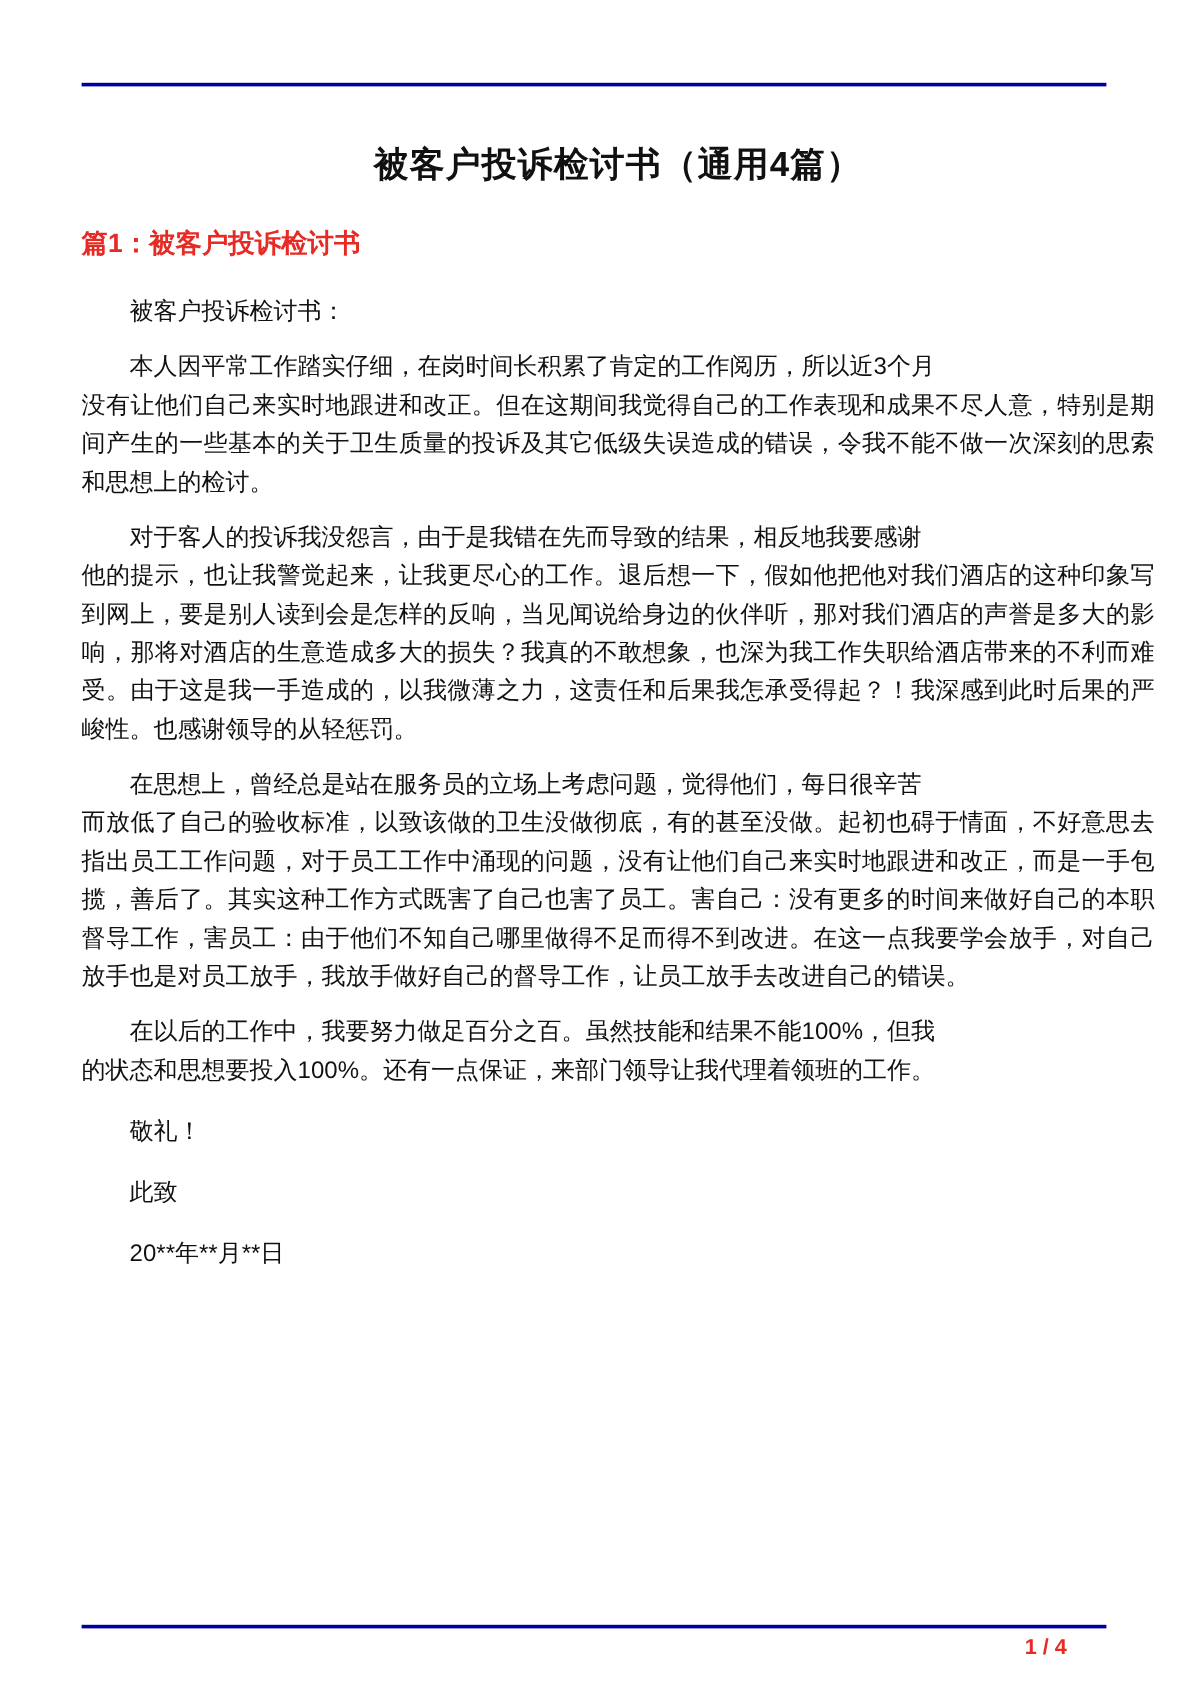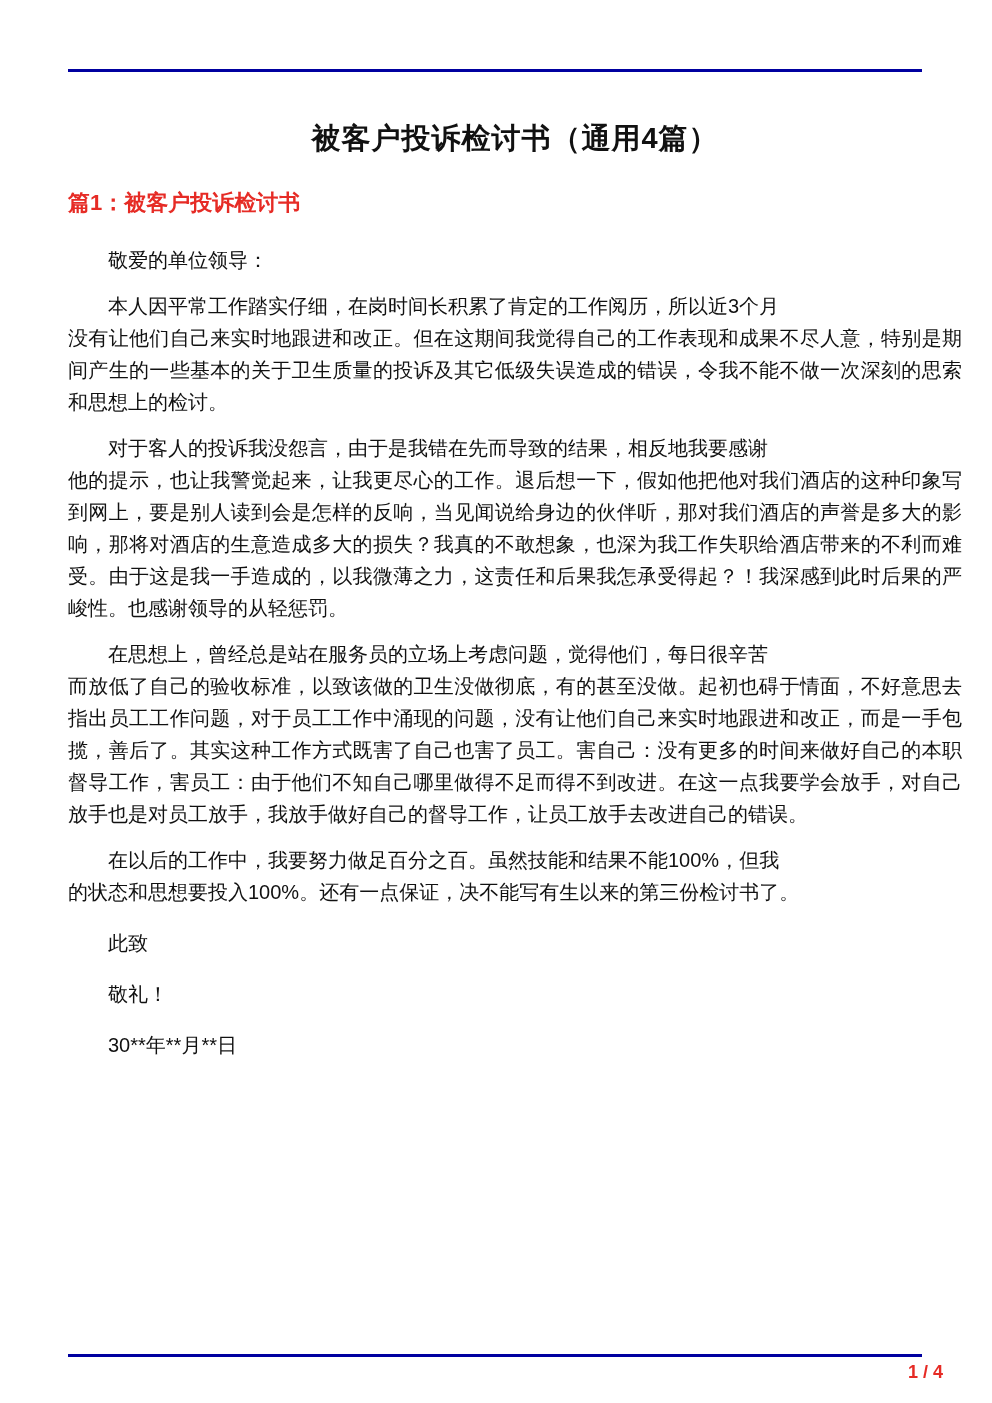--- a/index.html
+++ b/index.html
@@ -61,57 +61,57 @@
     position: absolute;
     top: 1354px;
     left: 0;
     right: 0;
   }
   .footer .rule {
     margin: 0 70px 0 68px;
   }
   .page-number {
     margin-top: 4px;
-    padding-right: 49px;
+    padding-right: 103px;
     text-align: right;
     font-size: 18px;
     line-height: 22px;
     font-weight: 600;
     color: #e62b25;
   }
 </style>
 </head>
 <body>
 
 <div class="page">
 
   <div class="rule rule-top"></div>
 
   <div class="content">
     <h1 class="doc-title">被客户投诉检讨书（通用4篇）</h1>
 
     <h2 class="section-heading">篇1：被客户投诉检讨书</h2>
 
-    <p class="para greeting">敬爱的单位领导：</p>
+    <p class="para greeting">被客户投诉检讨书：</p>
 
     <div id="paragraphs">
         <p class="para">本人因平常工作踏实仔细，在岗时间长积累了肯定的工作阅历，所以近3个月
 没有让他们自己来实时地跟进和改正。但在这期间我觉得自己的工作表现和成果不尽人意，特别是期间产生的一些基本的关于卫生质量的投诉及其它低级失误造成的错误，令我不能不做一次深刻的思索和思想上的检讨。</p>
         <p class="para">对于客人的投诉我没怨言，由于是我错在先而导致的结果，相反地我要感谢
 他的提示，也让我警觉起来，让我更尽心的工作。退后想一下，假如他把他对我们酒店的这种印象写到网上，要是别人读到会是怎样的反响，当见闻说给身边的伙伴听，那对我们酒店的声誉是多大的影响，那将对酒店的生意造成多大的损失？我真的不敢想象，也深为我工作失职给酒店带来的不利而难受。由于这是我一手造成的，以我微薄之力，这责任和后果我怎承受得起？！我深感到此时后果的严峻性。也感谢领导的从轻惩罚。</p>
         <p class="para">在思想上，曾经总是站在服务员的立场上考虑问题，觉得他们，每日很辛苦
 而放低了自己的验收标准，以致该做的卫生没做彻底，有的甚至没做。起初也碍于情面，不好意思去指出员工工作问题，对于员工工作中涌现的问题，没有让他们自己来实时地跟进和改正，而是一手包揽，善后了。其实这种工作方式既害了自己也害了员工。害自己：没有更多的时间来做好自己的本职督导工作，害员工：由于他们不知自己哪里做得不足而得不到改进。在这一点我要学会放手，对自己放手也是对员工放手，我放手做好自己的督导工作，让员工放手去改进自己的错误。</p>
         <p class="para">在以后的工作中，我要努力做足百分之百。虽然技能和结果不能100%，但我
-的状态和思想要投入100%。还有一点保证，决不能写有生以来的第三份检讨书了。</p>
+的状态和思想要投入100%。还有一点保证，来部门领导让我代理着领班的工作。</p>
       </div>
 
     <div class="closing">
+      <p class="para">敬礼！</p>
       <p class="para">此致</p>
-      <p class="para">敬礼！</p>
-      <p class="para">30**年**月**日</p>
+      <p class="para">20**年**月**日</p>
     </div>
   </div>
 
   <div class="footer">
     <div class="rule"></div>
     <div class="page-number">1 / 4</div>
   </div>
 
 </div>
 

